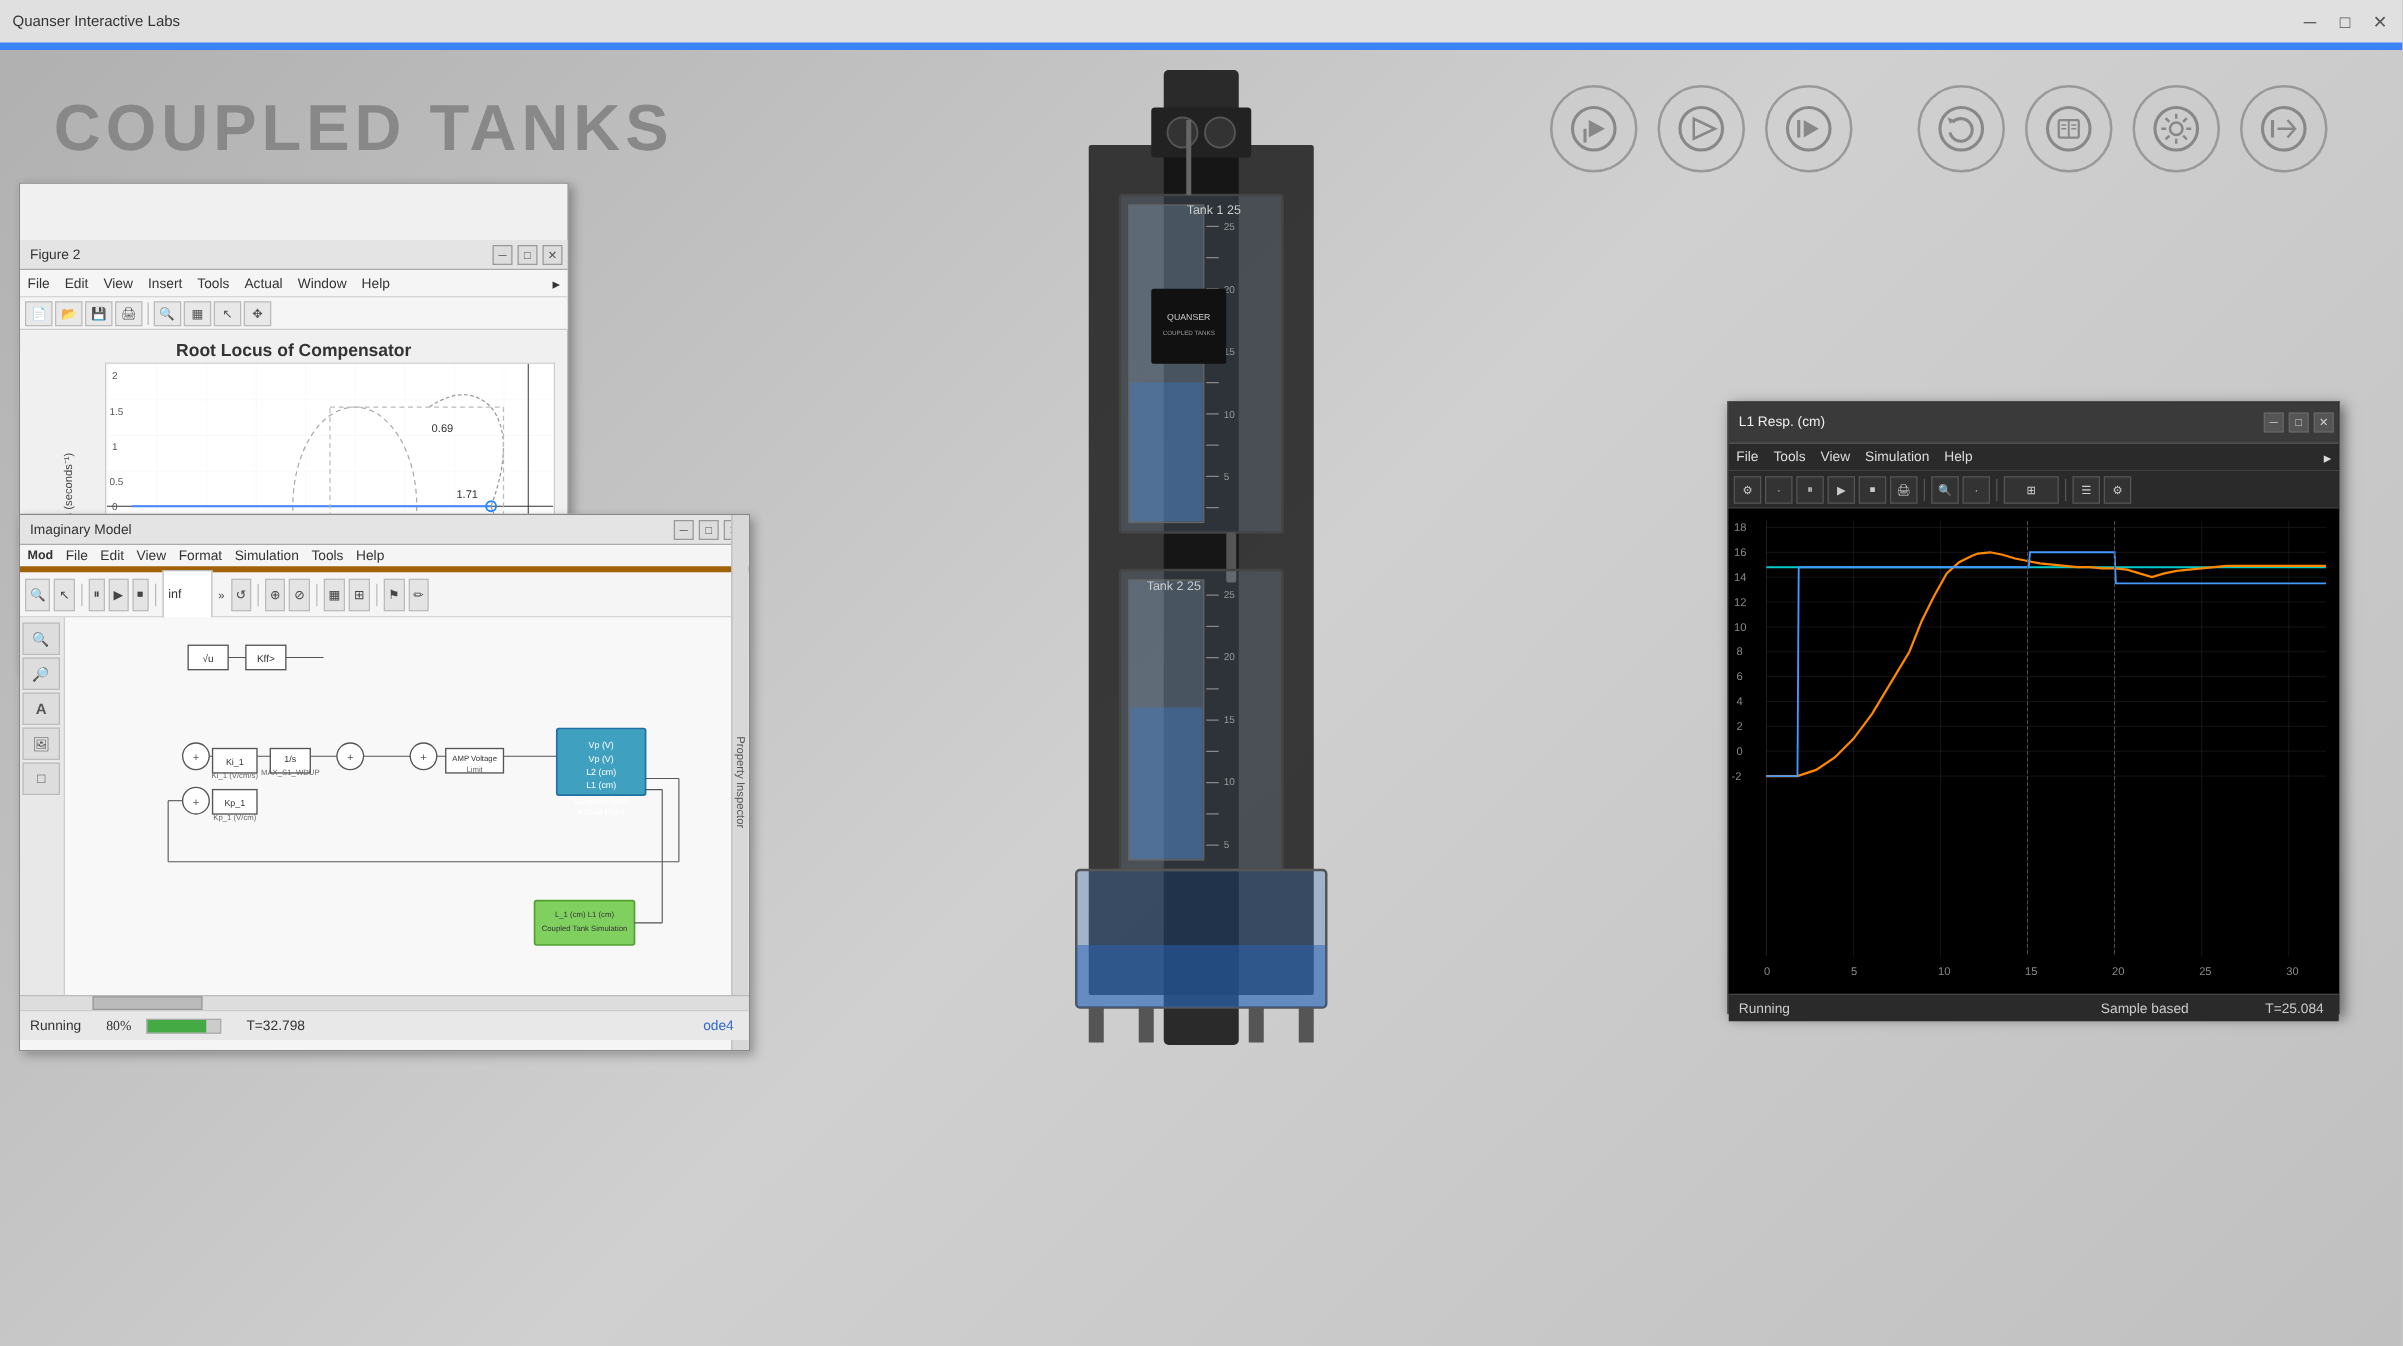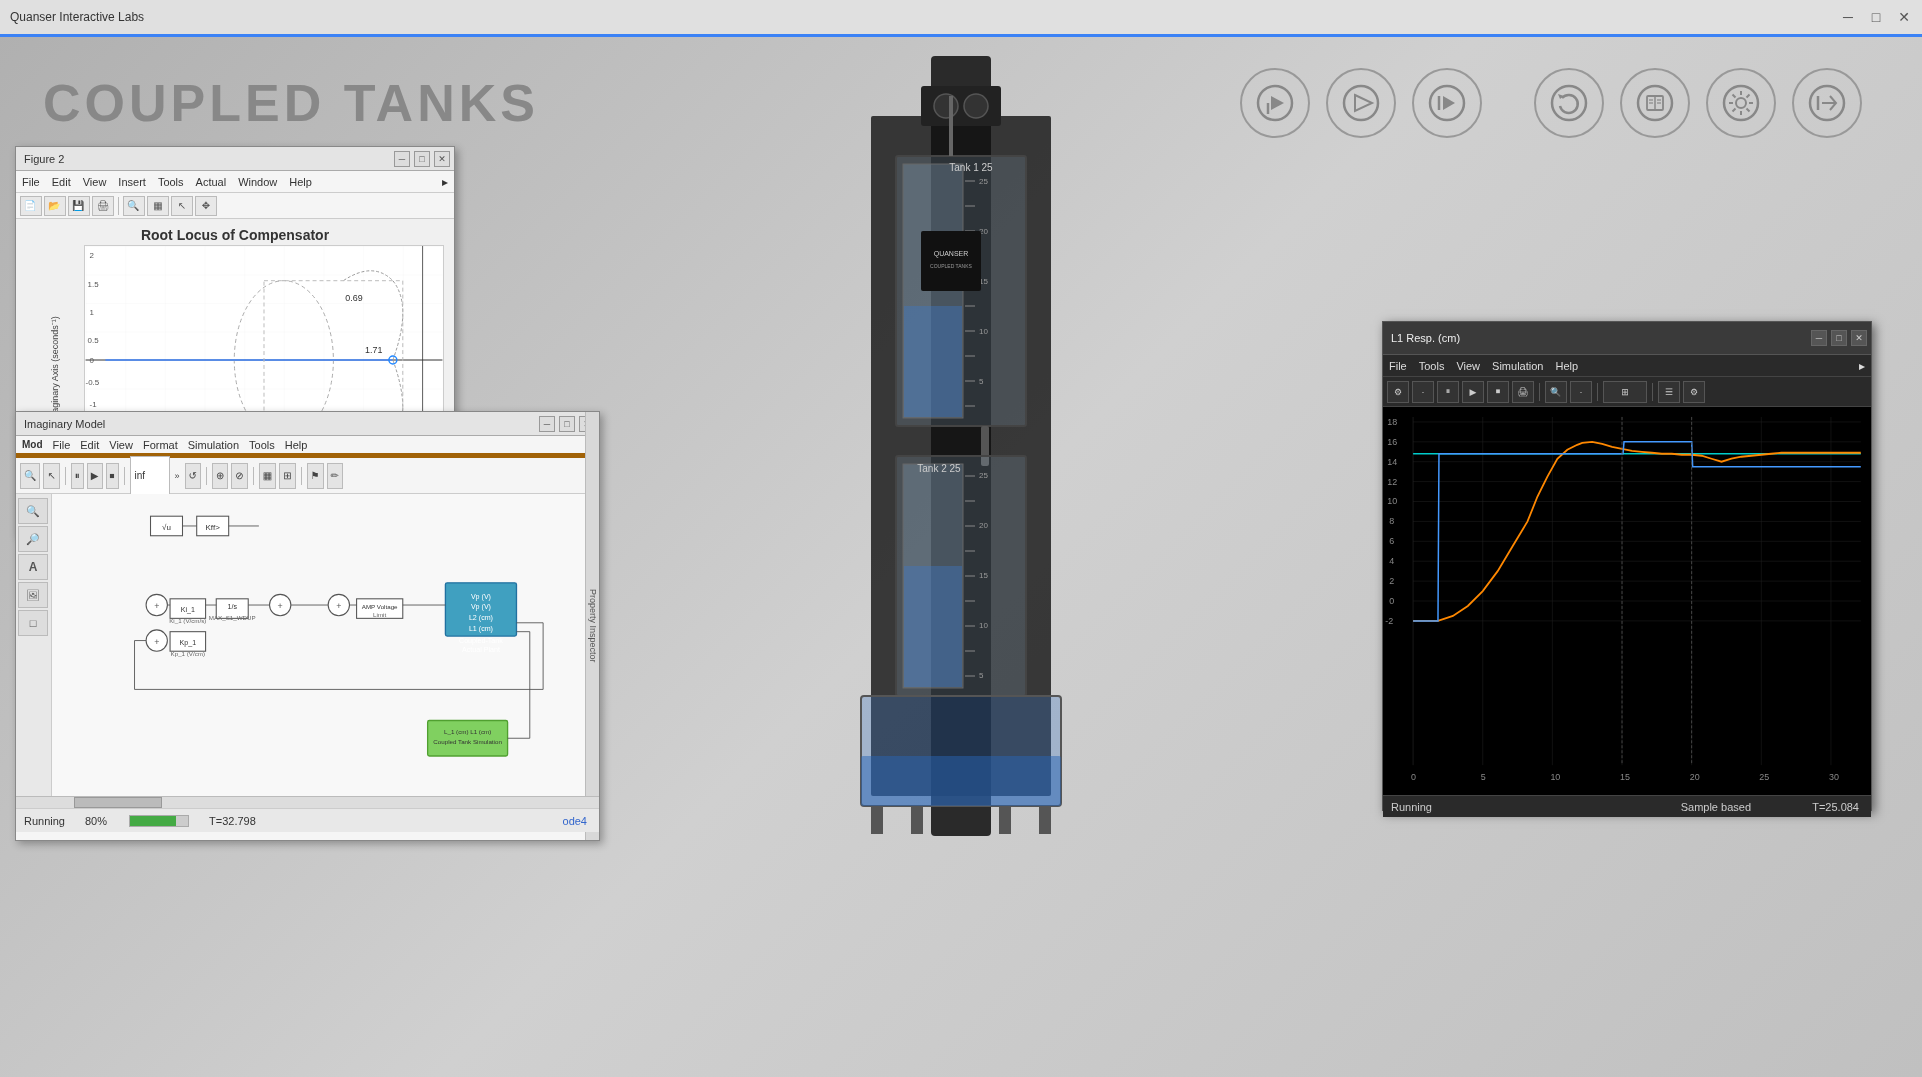--- a/index.html
+++ b/index.html
@@ -16,21 +16,21 @@
     .app-titlebar {
       position: absolute;
       top: 0; left: 0; right: 0;
       height: 28px;
       background: #e0e0e0;
       display: flex;
       align-items: center;
       padding: 17px 10px;
       font-size: 12px;
       color: #333;
-      border-bottom: 3px solid #3b82f6;
+      border-bottom: 6px solid #3b82f6;
       z-index: 100;
     }
     .app-titlebar-controls {
       position: absolute;
       right: 8px;
       display: flex;
       gap: 8px;
     }
     .titlebar-btn {
       width: 20px; height: 20px;
@@ -88,20 +88,21 @@
     .fig2-titlebar {
       height: 24px;
       background: #e4e4e4;
       border-bottom: 1px solid #aaa;
       display: flex;
       align-items: center;
       padding: 0 8px;
       font-size: 11px;
       color: #333;
       position: relative;
+      margin-top: 45px;
     }
     .fig2-titlebar-btns {
       position: absolute;
       right: 4px;
       display: flex; gap: 4px;
     }
     .win-btn {
       width: 16px; height: 16px;
       border: 1px solid #999;
       background: #ddd;
@@ -207,21 +208,21 @@
     }
     .status-running {
       color: #333;
       font-size: 11px;
     }
     .status-time {
       font-size: 11px;
       color: #333;
     }
     .status-progress {
-      display: flex; align-items: center; gap: 22px;
+      display: flex; align-items: center; gap: 12px; font-family: Liberation Serif, serif;
     }
     .progress-bar {
       width: 60px; height: 12px;
       background: #ccc;
       border: 1px solid #aaa;
       position: relative;
     }
     .progress-fill {
       position: absolute;
       left: 0; top: 0; bottom: 0;

